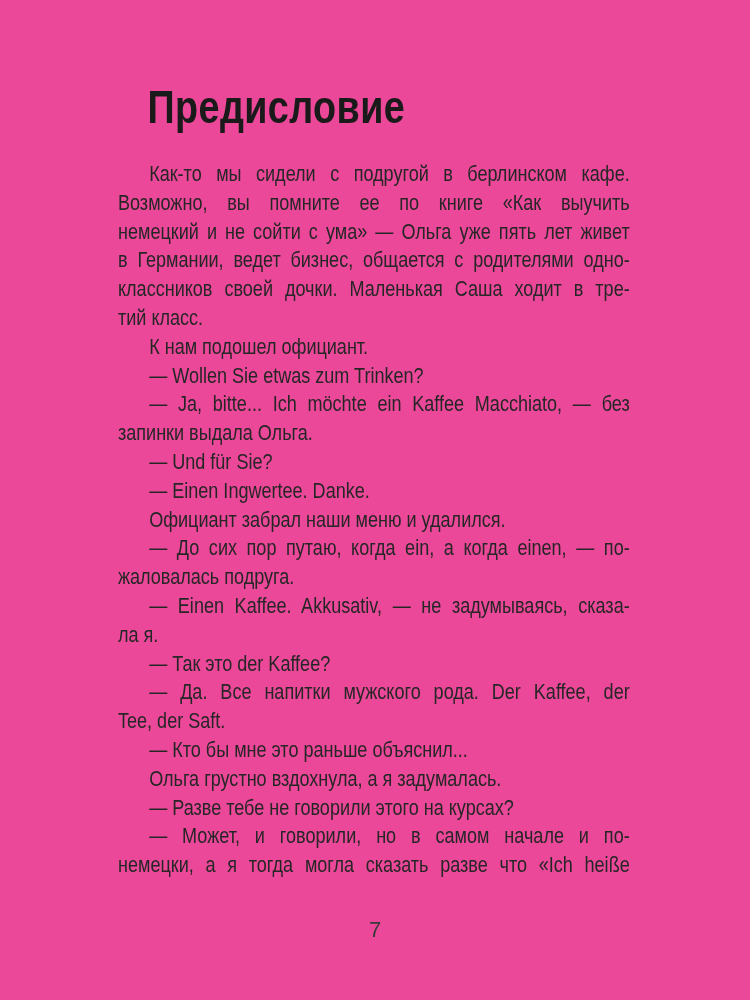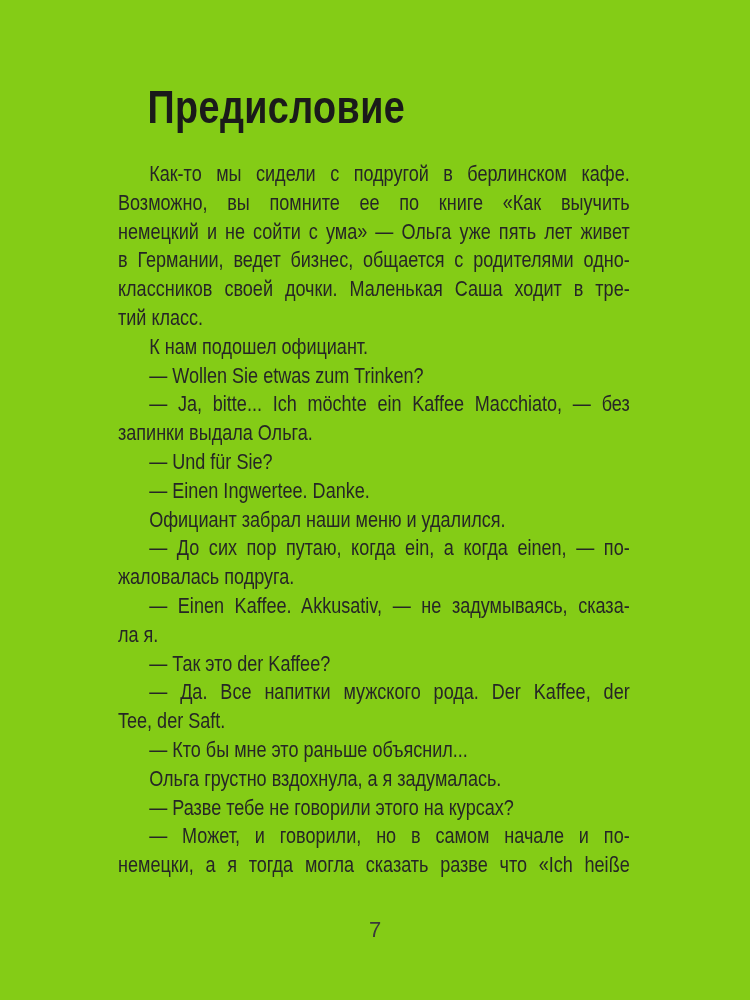--- a/index.html
+++ b/index.html
@@ -5,21 +5,21 @@
   html, body { margin: 0; padding: 0; }
   body {
     width: 750px; height: 1000px;
     background: #ffffff;
     position: relative;
     overflow: hidden;
     font-family: "Liberation Sans", sans-serif;
   }
   .sheet {
     position: absolute; inset: 0;
-    background: #84cc16;
+    background: #ec4899;
   }
   
   .col {
     position: absolute;
     left: 118px; top: 80px;
     width: 624px;
     transform: scaleX(0.82);
     transform-origin: 0 0;
     color: #232323;
   }

